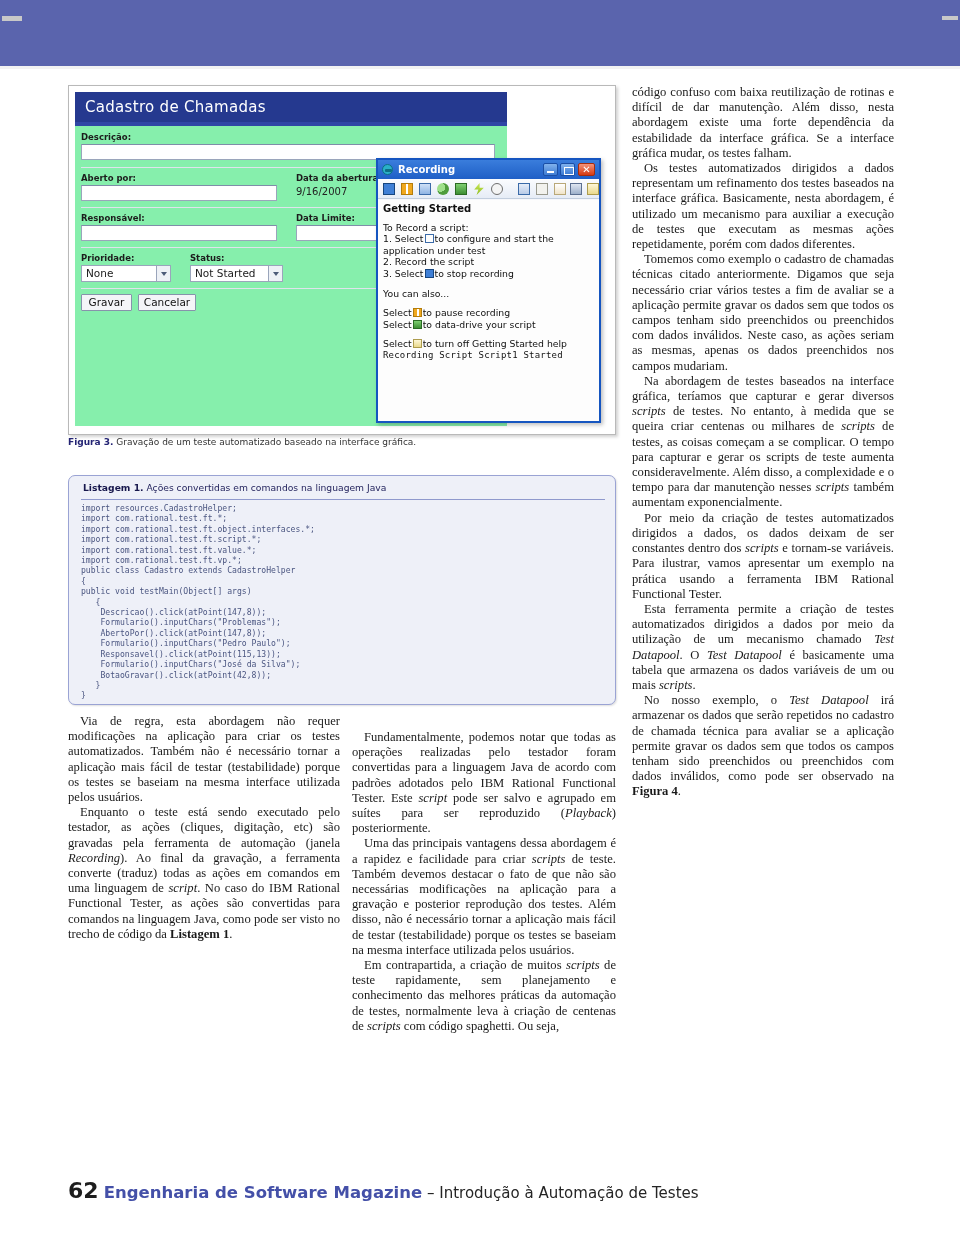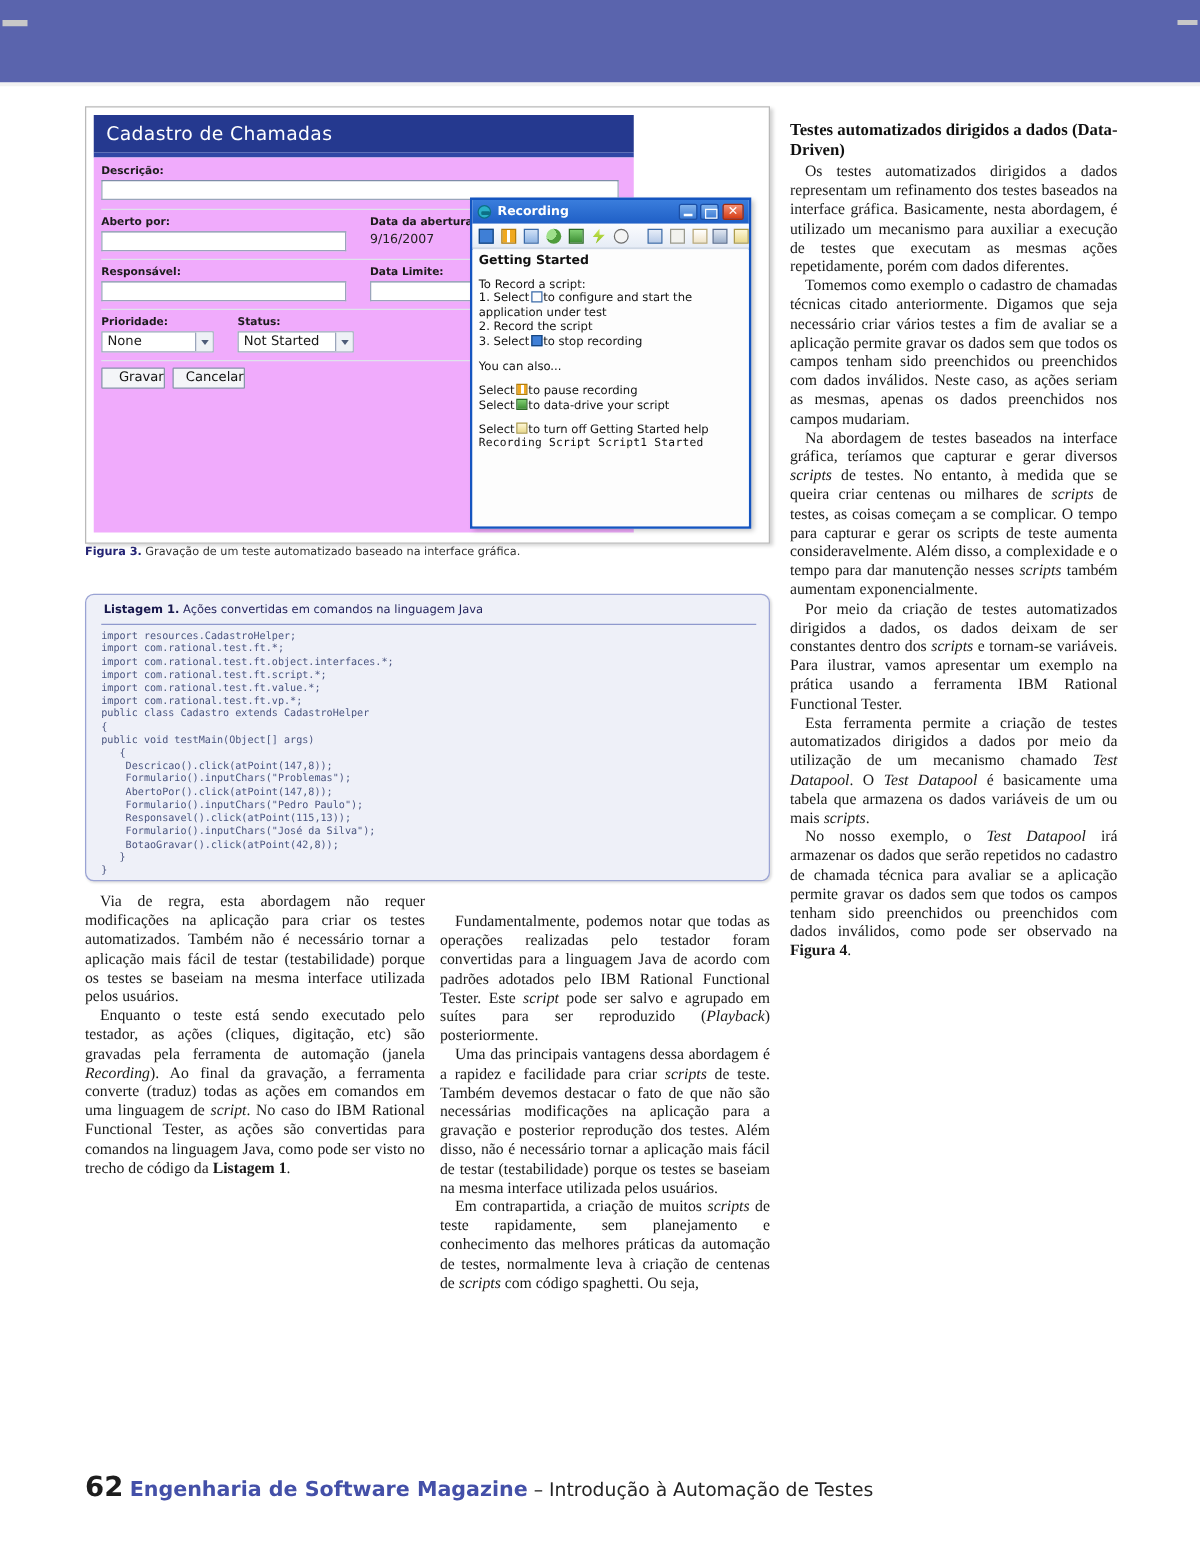--- a/index.html
+++ b/index.html
@@ -32,21 +32,21 @@
     overflow:hidden;
   }
   
   .app-title {
     position:absolute; left:6px; top:6px; width:432px; height:30px;
     background:#25398f;
     color:#ffffff; font-family:"DejaVu Sans", sans-serif; font-size:15px;
     line-height:30px; padding-left:10px; letter-spacing:.3px;
   }
   .app-title-shade { position:absolute; left:6px; top:36px; width:432px; height:4px; background:#2f46a5; }
-  .app-body { position:absolute; left:6px; top:40px; width:432px; height:300px; background:#f0abfc; }
+  .app-body { position:absolute; left:6px; top:40px; width:432px; height:300px; background:#86efac; }
   .fld-label {
     position:absolute; font-family:"DejaVu Sans", sans-serif; font-size:8.5px;
     color:#1c1c1c; font-weight:bold; white-space:nowrap;
   }
   .fld-box {
     position:absolute; border:1px solid #9aa5bb; background:#ffffff;
     border-top-color:#7f8da8;
   }
   .fld-sep { position:absolute; height:1px; background:#dfe3ec; }
   .fld-value {
@@ -62,21 +62,21 @@
     background:#eef1f6; border-left:1px solid #9aa5bb;
   }
   .fld-select .arrow:after {
     content:""; position:absolute; left:4px; top:6px;
     border-left:3px solid transparent; border-right:3px solid transparent;
     border-top:4px solid #4d5b78;
   }
   .btn {
     position:absolute; border:1px solid #8793ab; background:#f4f5f8;
     font-family:"DejaVu Sans", sans-serif; font-size:10.5px; color:#111;
-    text-align:right; line-height:15px; border-radius:1px;
+    text-align:center; line-height:15px; border-radius:1px;
   }
   
   .rec-win {
     position:absolute; left:307px; top:72px; width:225px; height:265px;
     border:2px solid #1555c0; background:#f6f7fb;
     box-shadow:2px 2px 4px rgba(0,0,0,.25);
   }
   .rec-tb {
     position:absolute; left:0; top:0; right:0; height:19px;
     background:linear-gradient(#3a7ddc,#1f5fc6);
@@ -306,21 +306,21 @@
     </p>
     <p>
       <span>Uma das principais vantagens dessa abordagem é a rapidez e facilidade para criar </span><i>scripts</i><span> de teste. Também devemos destacar o fato de que não são necessárias modificações na aplicação para a gravação e posterior reprodução dos testes. Além disso, não é necessário tornar a aplicação mais fácil de testar (testabilidade) porque os testes se baseiam na mesma interface utilizada pelos usuários.</span>
     </p>
     <p>
       <span>Em contrapartida, a criação de muitos </span><i>scripts</i><span> de teste rapidamente, sem planejamento e conhecimento das melhores práticas da automação de testes, normalmente leva à criação de centenas de </span><i>scripts</i><span> com código spaghetti. Ou seja,</span>
     </p>
   </div>
 
   <div id="col3" class="col">
-    <h3>Testes automatizados dirigidos a dados (Data-Driven)</h3>
+    <p class="noind">código confuso com baixa reutilização de rotinas e difícil de dar manutenção. Além disso, nesta abordagem existe uma forte dependência da estabilidade da interface gráfica. Se a interface gráfica mudar, os testes falham.</p>
     <p>Os testes automatizados dirigidos a dados representam um refinamento dos testes baseados na interface gráfica. Basicamente, nesta abordagem, é utilizado um mecanismo para auxiliar a execução de testes que executam as mesmas ações repetidamente, porém com dados diferentes.</p>
     <p>Tomemos como exemplo o cadastro de chamadas técnicas citado anteriormente. Digamos que seja necessário criar vários testes a fim de avaliar se a aplicação permite gravar os dados sem que todos os campos tenham sido preenchidos ou preenchidos com dados inválidos. Neste caso, as ações seriam as mesmas, apenas os dados preenchidos nos campos mudariam.</p>
     <p>
       <span>Na abordagem de testes baseados na interface gráfica, teríamos que capturar e gerar diversos </span><i>scripts</i><span> de testes. No entanto, à medida que se queira criar centenas ou milhares de </span><i>scripts</i><span> de testes, as coisas começam a se complicar. O tempo para capturar e gerar os scripts de teste aumenta consideravelmente. Além disso, a complexidade e o tempo para dar manutenção nesses </span><i>scripts</i><span> também aumentam exponencialmente.</span>
     </p>
     <p>
       <span>Por meio da criação de testes automatizados dirigidos a dados, os dados deixam de ser constantes dentro dos </span><i>scripts</i><span> e tornam-se variáveis. Para ilustrar, vamos apresentar um exemplo na prática usando a ferramenta IBM Rational Functional Tester.</span>
     </p>
     <p>
       <span>Esta ferramenta permite a criação de testes automatizados dirigidos a dados por meio da utilização de um mecanismo chamado </span><i>Test Datapool</i><span>. O </span><i>Test Datapool</i><span> é basicamente uma tabela que armazena os dados variáveis de um ou mais </span><i>scripts</i><span>.</span>

